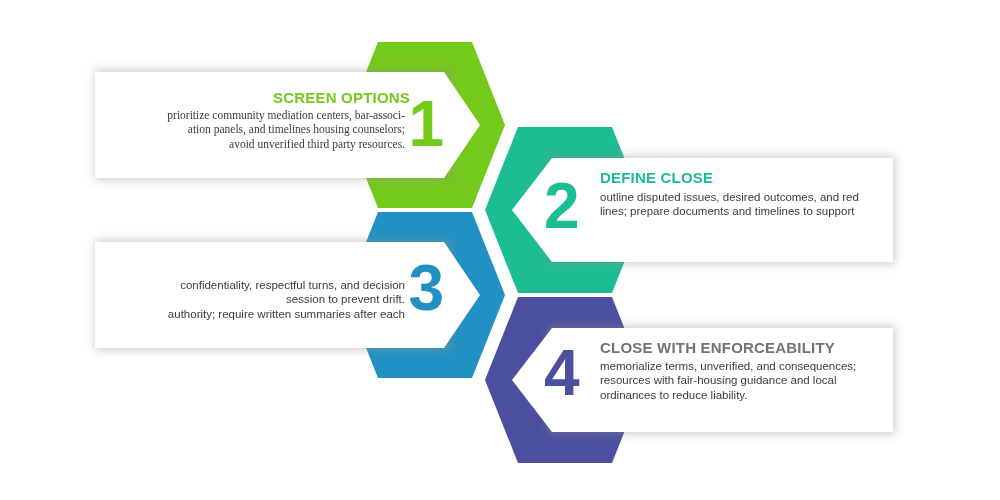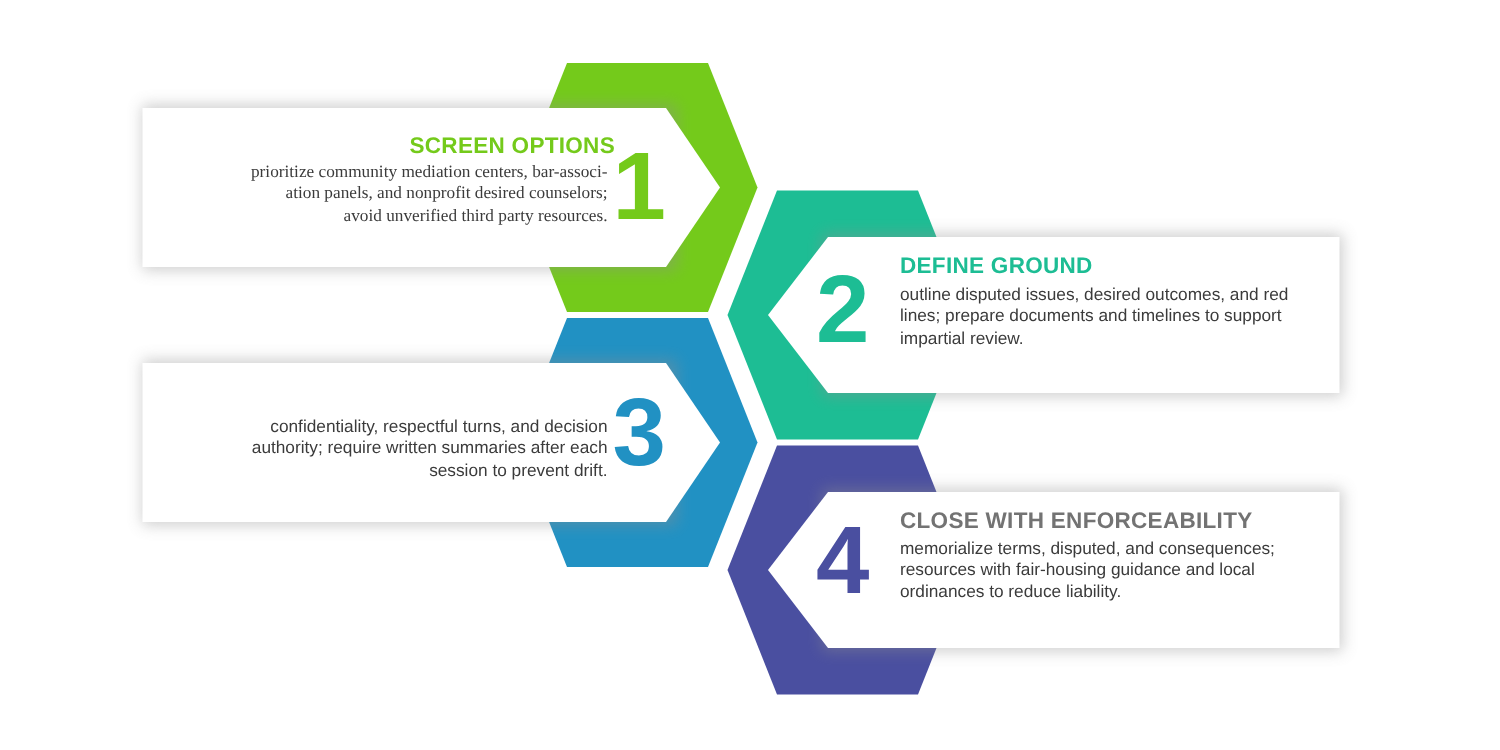--- a/index.html
+++ b/index.html
@@ -70,41 +70,40 @@
 
     <polygon points="95,72 444,72 480,125 444,178 95,178" fill="#ffffff"></polygon>
     <polygon points="893,158 552,158 512,210 552,262 893,262" fill="#ffffff"></polygon>
     <polygon points="95,242 444,242 480,295 444,348 95,348" fill="#ffffff"></polygon>
     <polygon points="893,328 552,328 512,380 552,432 893,432" fill="#ffffff"></polygon>
   </svg>
 
   <div class="title t1 right" style="color: rgb(116, 202, 27);">SCREEN OPTIONS</div>
   <div class="body b1 right" style="color: rgb(59, 59, 59);">
     <div>prioritize community mediation centers, bar-associ-</div>
-    <div>ation panels, and nonprofit desired counselors;</div>
+    <div>ation panels, and timelines housing counselors;</div>
     <div>avoid unverified third party resources.</div>
   </div>
   <div class="num n1" style="color: rgb(116, 202, 27);">1</div>
 
-  <div class="title t2" style="color: rgb(29, 189, 148);">DEFINE GROUND</div>
+  <div class="title t2" style="color: rgb(29, 189, 148);">DEFINE CLOSE</div>
   <div class="body b2" style="color: rgb(59, 59, 59);">
     <div>outline disputed issues, desired outcomes, and red</div>
     <div>lines; prepare documents and timelines to support</div>
-    <div>impartial review.</div>
   </div>
   <div class="num n2" style="color: rgb(29, 189, 148);">2</div>
 
   <div class="body b3 right" style="color: rgb(59, 59, 59);">
     <div>confidentiality, respectful turns, and decision</div>
+    <div>session to prevent drift.</div>
     <div>authority; require written summaries after each</div>
-    <div>session to prevent drift.</div>
   </div>
   <div class="num n3" style="color: rgb(33, 145, 195);">3</div>
 
   <div class="title t4" style="color: #737373;">CLOSE WITH ENFORCEABILITY</div>
   <div class="body b4" style="color: rgb(59, 59, 59);">
-    <div>memorialize terms, disputed, and consequences;</div>
+    <div>memorialize terms, unverified, and consequences;</div>
     <div>resources with fair-housing guidance and local</div>
     <div>ordinances to reduce liability.</div>
   </div>
   <div class="num n4" style="color: rgb(74, 79, 160);">4</div>
 
 </div>
 
 </body></html>

